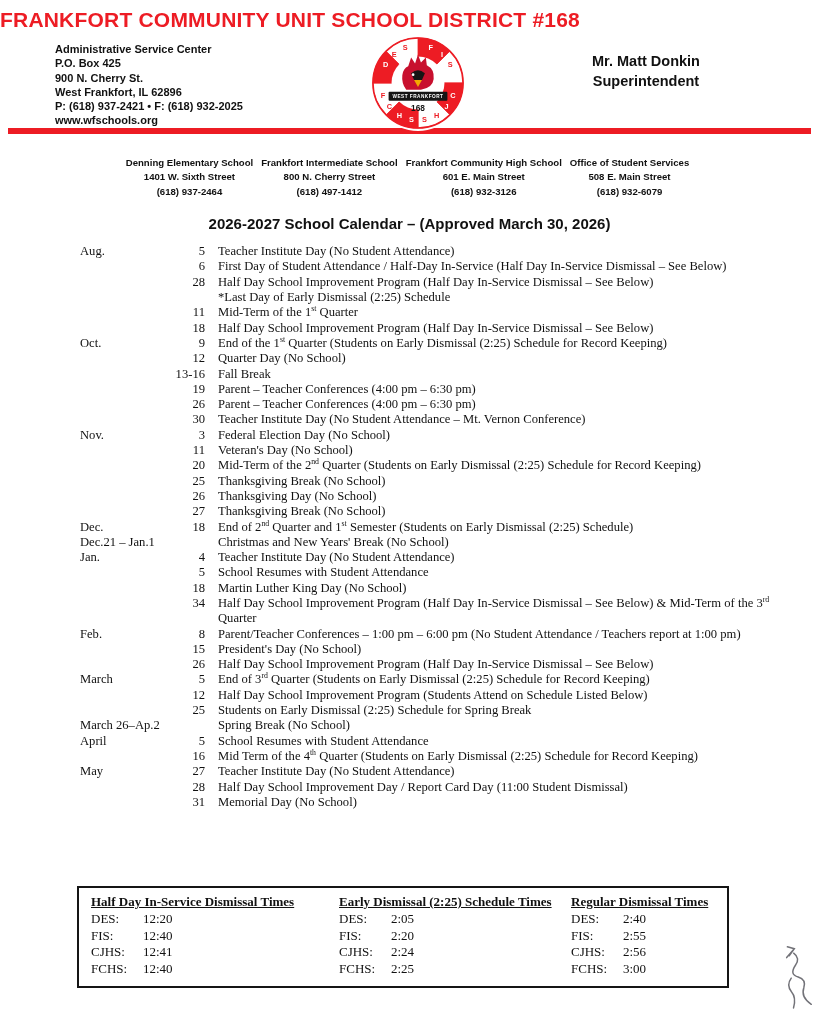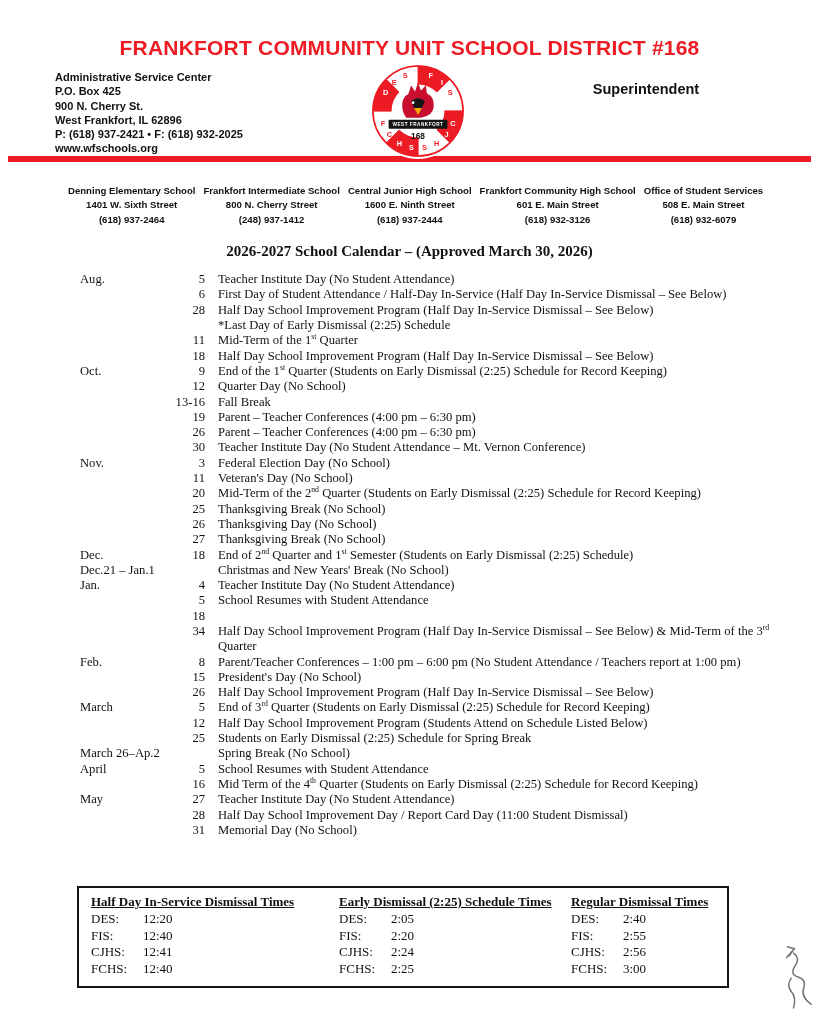--- a/index.html
+++ b/index.html
@@ -1,33 +1,33 @@
 <!DOCTYPE html>
 <html><head>
 <meta charset="utf-8">
 <style>
   * { margin:0; padding:0; box-sizing:border-box; }
   :root { --red:#ed1c24; --ink:#111; }
   html,body { background:#fff; }
   body { width:819px; font-family:"Liberation Sans",sans-serif; color:var(--ink); }
   .page { position:relative; width:819px; height:1024px; background:#fff; overflow:hidden; }
 
-  .district-title { text-align:center; color:var(--red); font-weight:bold; font-size:21px; padding-top:8px; letter-spacing:.2px;margin-top:28px; }
+  .district-title { color:var(--red); font-weight:bold; font-size:21px; padding-top:8px; letter-spacing:.2px; }
 
   .header-row { display:flex; justify-content:space-between; align-items:flex-start; margin:6px 58px 0 55px; }
   .address { font-size:11px; font-weight:bold; line-height:1.3; width:250px; padding-top:4px; }
   .logo-wrap { position:relative; z-index:2; margin-top:-4px; }
   .supt { width:230px; text-align:center; font-weight:bold; font-size:14.5px; line-height:1.35; padding-top:14px; }
 
   .red-bar { height:6px; background:var(--red); margin:-8px 8px 0 8px; position:relative; z-index:1; }
 
-  .schools-row { display:flex; justify-content:flex-start; margin:22px 48px 0 64px; text-align:center; }
+  .schools-row { display:flex; justify-content:center; margin:22px 48px 0 44px; text-align:center; }
   .school { font-weight:bold; font-size:9.6px; line-height:1.5; padding:0 4px; }
 
-  .cal-title { font-family:Liberation Serif, serif; font-weight:bold; font-size:15px; text-align:center; margin-top:16px; }
+  .cal-title { font-family:Liberation Sans, sans-serif; font-weight:bold; font-size:15px; text-align:center; margin-top:16px; }
 
   .calendar { margin:12px 28px 0 80px; font-family:"Liberation Serif",serif; font-size:12.6px; }
   .cal-row { display:grid; grid-template-columns:83px 42px 1fr; line-height:15.3px; }
   .cal-month { }
   .cal-month.span2 { grid-column:1/3; white-space:nowrap; }
   .cal-day { text-align:right; }
   .cal-desc { padding-left:13px; }
   sup { font-size:.62em; line-height:0; vertical-align:super; }
 
   .dismissal { position:absolute; left:77px; top:886px; width:652px; border:2px solid #151515;
@@ -96,41 +96,37 @@
           <polygon points="46,47 54,47 50,54" fill="#f2a900"></polygon>
           <circle cx="45" cy="41.5" r="1.4" fill="#fff"></circle>
         </g>
         <rect x="20" y="59" width="60" height="9" rx="1" fill="#151515"></rect>
         <text x="50" y="65.6" font-family="Liberation Sans, sans-serif" font-size="4.8" font-weight="bold" letter-spacing="0.5" fill="#fff" text-anchor="middle">WEST FRANKFORT</text>
         <text x="50" y="78.5" font-family="Liberation Sans, sans-serif" font-size="8.5" font-weight="bold" fill="#151515" text-anchor="middle">168</text>
       </svg>
     </div>
 
     <div class="supt">
+      <div>Mr. Matt Donkin</div>
       <div>Superintendent</div>
     </div>
   </div>
 
   <div class="red-bar"></div>
 
   <div class="schools-row">
       <div class="school">
         <div>Denning Elementary School</div>
         <div>1401 W. Sixth Street</div>
         <div>(618) 937-2464</div>
       </div>
       <div class="school">
         <div>Frankfort Intermediate School</div>
         <div>800 N. Cherry Street</div>
-        <div>(248) 937-1412</div>
-      </div>
-      <div class="school">
-        <div>Central Junior High School</div>
-        <div>1600 E. Ninth Street</div>
-        <div>(618) 937-2444</div>
+        <div>(618) 497-1412</div>
       </div>
       <div class="school">
         <div>Frankfort Community High School</div>
         <div>601 E. Main Street</div>
         <div>(618) 932-3126</div>
       </div>
       <div class="school">
         <div>Office of Student Services</div>
         <div>508 E. Main Street</div>
         <div>(618) 932-6079</div>
@@ -245,20 +241,21 @@
         <div class="cal-desc">Teacher Institute Day (No Student Attendance)</div>
       </div>
       <div class="cal-row">
         <div class="cal-month"></div>
         <div class="cal-day">5</div>
         <div class="cal-desc">School Resumes with Student Attendance</div>
       </div>
       <div class="cal-row">
         <div class="cal-month"></div>
         <div class="cal-day">18</div>
+        <div class="cal-desc">Martin Luther King Day (No School)</div>
       </div>
       <div class="cal-row">
         <div class="cal-month"></div>
         <div class="cal-day">34</div>
         <div class="cal-desc">Half Day School Improvement Program (Half Day In-Service Dismissal – See Below) &amp; Mid-Term of the 3<sup>rd</sup> Quarter</div>
       </div>
       <div class="cal-row">
         <div class="cal-month">Feb.</div>
         <div class="cal-day">8</div>
         <div class="cal-desc">Parent/Teacher Conferences – 1:00 pm – 6:00 pm (No Student Attendance / Teachers report at 1:00 pm)</div>

